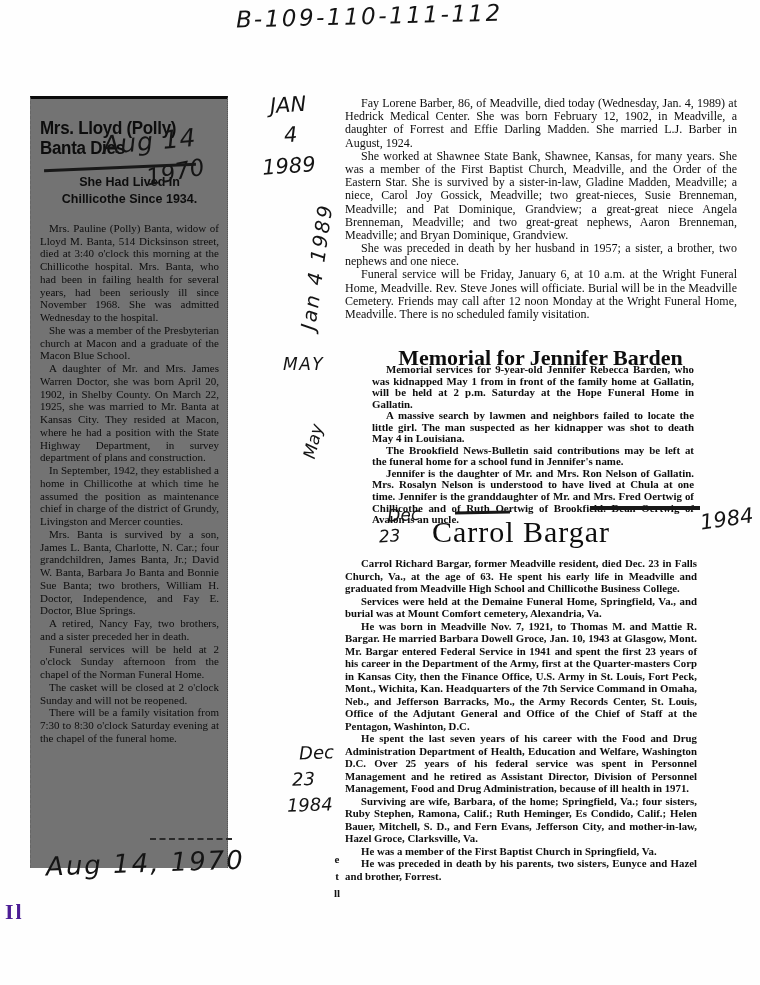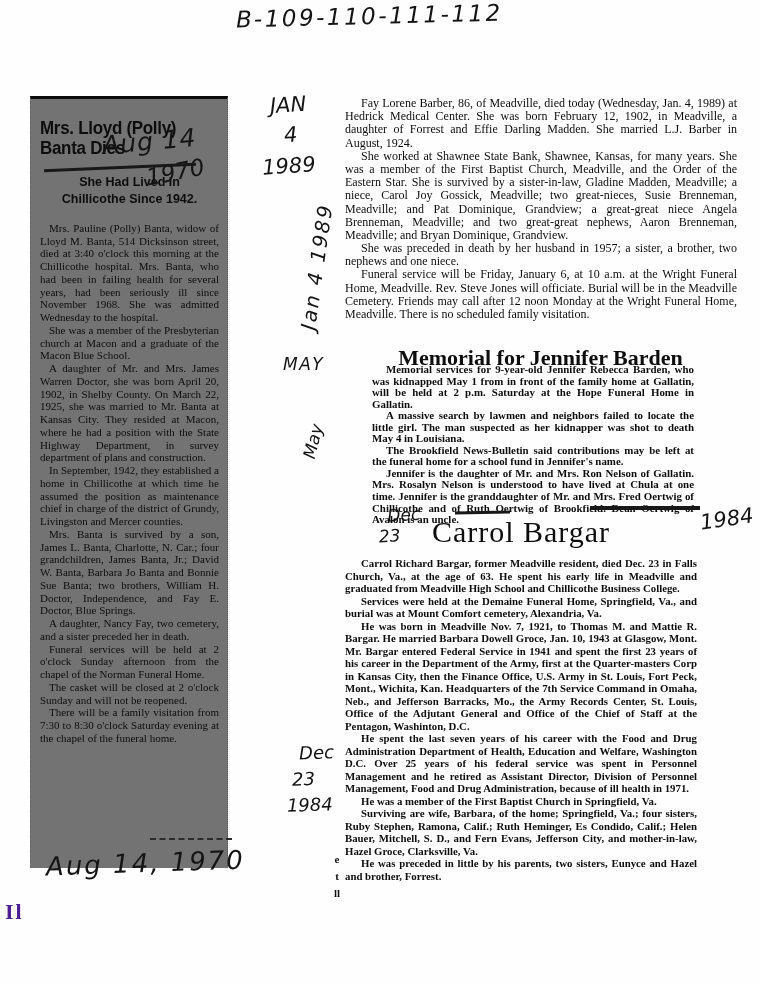--- a/index.html
+++ b/index.html
@@ -118,29 +118,29 @@
 
 <div id="page">
 
   <div class="hw" id="top-code">B-109-110-111-112</div>
 
   <section id="banta-clip">
     <div class="banta-head-line">Mrs. Lloyd (Polly)</div>
     <div class="banta-head-line">Banta Dies</div>
     <div class="banta-subhead">
       <div>She Had Lived In</div>
-      <div>Chillicothe Since 1942.</div>
+      <div>Chillicothe Since 1934.</div>
     </div>
     <div class="banta-body">
         <p class="news-p banta-p">Mrs. Pauline (Polly) Banta, widow of Lloyd M. Banta, 514 Dicksinson street, died at 3:40 o'clock this morning at the Chillicothe hospital. Mrs. Banta, who had been in failing health for several years, had been seriously ill since November 1968. She was admitted Wednesday to the hospital.</p>
         <p class="news-p banta-p">She was a member of the Presbyterian church at Macon and a graduate of the Macon Blue School.</p>
         <p class="news-p banta-p">A daughter of Mr. and Mrs. James Warren Doctor, she was born April 20, 1902, in Shelby County. On March 22, 1925, she was married to Mr. Banta at Kansas City. They resided at Macon, where he had a position with the State Highway Department, in survey department of plans and construction.</p>
         <p class="news-p banta-p">In September, 1942, they established a home in Chillicothe at which time he assumed the position as maintenance chief in charge of the district of Grundy, Livingston and Mercer counties.</p>
         <p class="news-p banta-p">Mrs. Banta is survived by a son, James L. Banta, Charlotte, N. Car.; four grandchildren, James Banta, Jr.; David W. Banta, Barbara Jo Banta and Bonnie Sue Banta; two brothers, William H. Doctor, Independence, and Fay E. Doctor, Blue Springs.</p>
-        <p class="news-p banta-p">A daughter, Nancy Fay, two cemetery, and a sister preceded her in death.</p>
+        <p class="news-p banta-p">A retired, Nancy Fay, two brothers, and a sister preceded her in death.</p>
         <p class="news-p banta-p">Funeral services will be held at 2 o'clock Sunday afternoon from the chapel of the Norman Funeral Home.</p>
         <p class="news-p banta-p">The casket will be closed at 2 o'clock Sunday and will not be reopened.</p>
         <p class="news-p banta-p">There will be a family visitation from 7:30 to 8:30 o'clock Saturday evening at the chapel of the funeral home.</p>
       </div>
   </section>
 
   <div class="hw" id="hw-banta-date1">Aug 14</div>
   <div class="hw" id="hw-banta-date2">1970</div>
   <div class="mark" id="banta-underline"></div>
 
@@ -170,23 +170,23 @@
   <div class="hw" id="hw-barden-rot">May</div>
 
   <div class="mark" id="bargar-smudge-1"></div>
   <div class="mark" id="bargar-smudge-2"></div>
   <h1 id="bargar-headline">Carrol Bargar</h1>
   <div id="bargar-body">
       <p class="news-p bargar-p">Carrol Richard Bargar, former Meadville resident, died Dec. 23 in Falls Church, Va., at the age of 63. He spent his early life in Meadville and graduated from Meadville High School and Chillicothe Business College.</p>
       <p class="news-p bargar-p">Services were held at the Demaine Funeral Home, Springfield, Va., and burial was at Mount Comfort cemetery, Alexandria, Va.</p>
       <p class="news-p bargar-p">He was born in Meadville Nov. 7, 1921, to Thomas M. and Mattie R. Bargar. He married Barbara Dowell Groce, Jan. 10, 1943 at Glasgow, Mont. Mr. Bargar entered Federal Service in 1941 and spent the first 23 years of his career in the Department of the Army, first at the Quarter-masters Corp in Kansas City, then the Finance Office, U.S. Army in St. Louis, Fort Peck, Mont., Wichita, Kan. Headquarters of the 7th Service Command in Omaha, Neb., and Jefferson Barracks, Mo., the Army Records Center, St. Louis, Office of the Adjutant General and Office of the Chief of Staff at the Pentagon, Washinton, D.C.</p>
       <p class="news-p bargar-p">He spent the last seven years of his career with the Food and Drug Administration Department of Health, Education and Welfare, Washington D.C. Over 25 years of his federal service was spent in Personnel Management and he retired as Assistant Director, Division of Personnel Management, Food and Drug Administration, because of ill health in 1971.</p>
+      <p class="news-p bargar-p">Surviving are wife, Barbara, of the home; Springfield, Va.; four sisters, Ruby Stephen, Ramona, Calif.; Ruth Heminger, Es Condido, Calif.; Helen Bauer, Mitchell, S. D., and Fern Evans, Jefferson City, and mother-in-law, Hazel Groce, Clarksville, Va.</p>
       <p class="news-p bargar-p">He was a member of the First Baptist Church in Springfield, Va.</p>
-      <p class="news-p bargar-p">Surviving are wife, Barbara, of the home; Springfield, Va.; four sisters, Ruby Stephen, Ramona, Calif.; Ruth Heminger, Es Condido, Calif.; Helen Bauer, Mitchell, S. D., and Fern Evans, Jefferson City, and mother-in-law, Hazel Groce, Clarksville, Va.</p>
-      <p class="news-p bargar-p">He was preceded in little by his parents, two sisters, Eunyce and Hazel and brother, Forrest.</p>
+      <p class="news-p bargar-p">He was preceded in death by his parents, two sisters, Eunyce and Hazel and brother, Forrest.</p>
     </div>
 
   <div class="hw" id="hw-bargar-head-date">
     <div class="l1">Dec</div>
     <div class="l2">23</div>
   </div>
   <div class="hw" id="hw-bargar-head-year">1984</div>
   <div class="hw" id="hw-bargar-margin">
     <div class="l1">Dec</div>
     <div class="l2">23</div>

